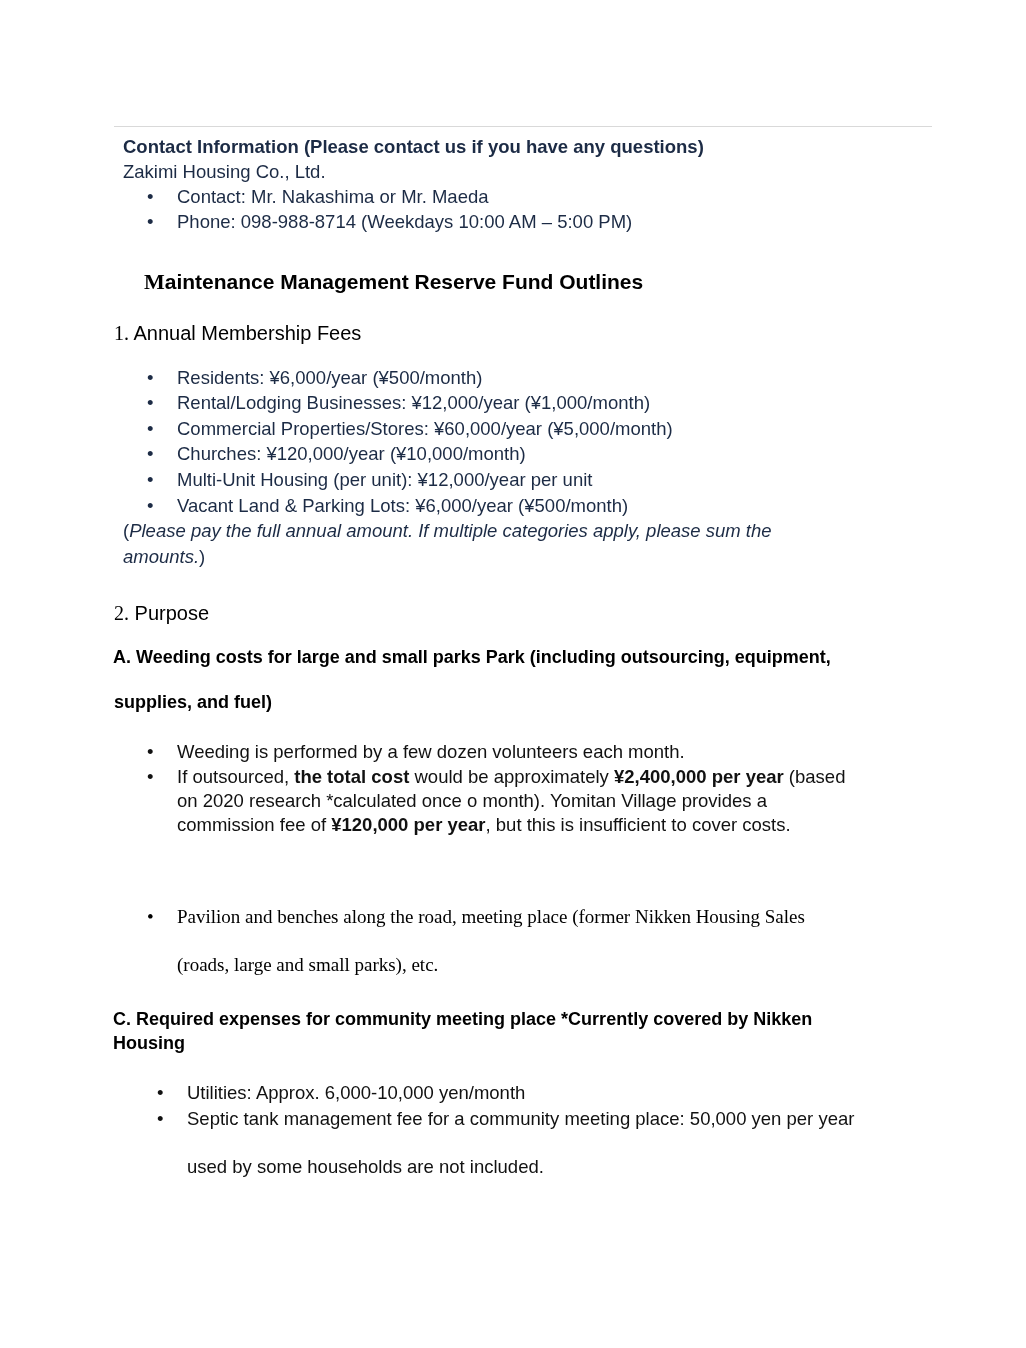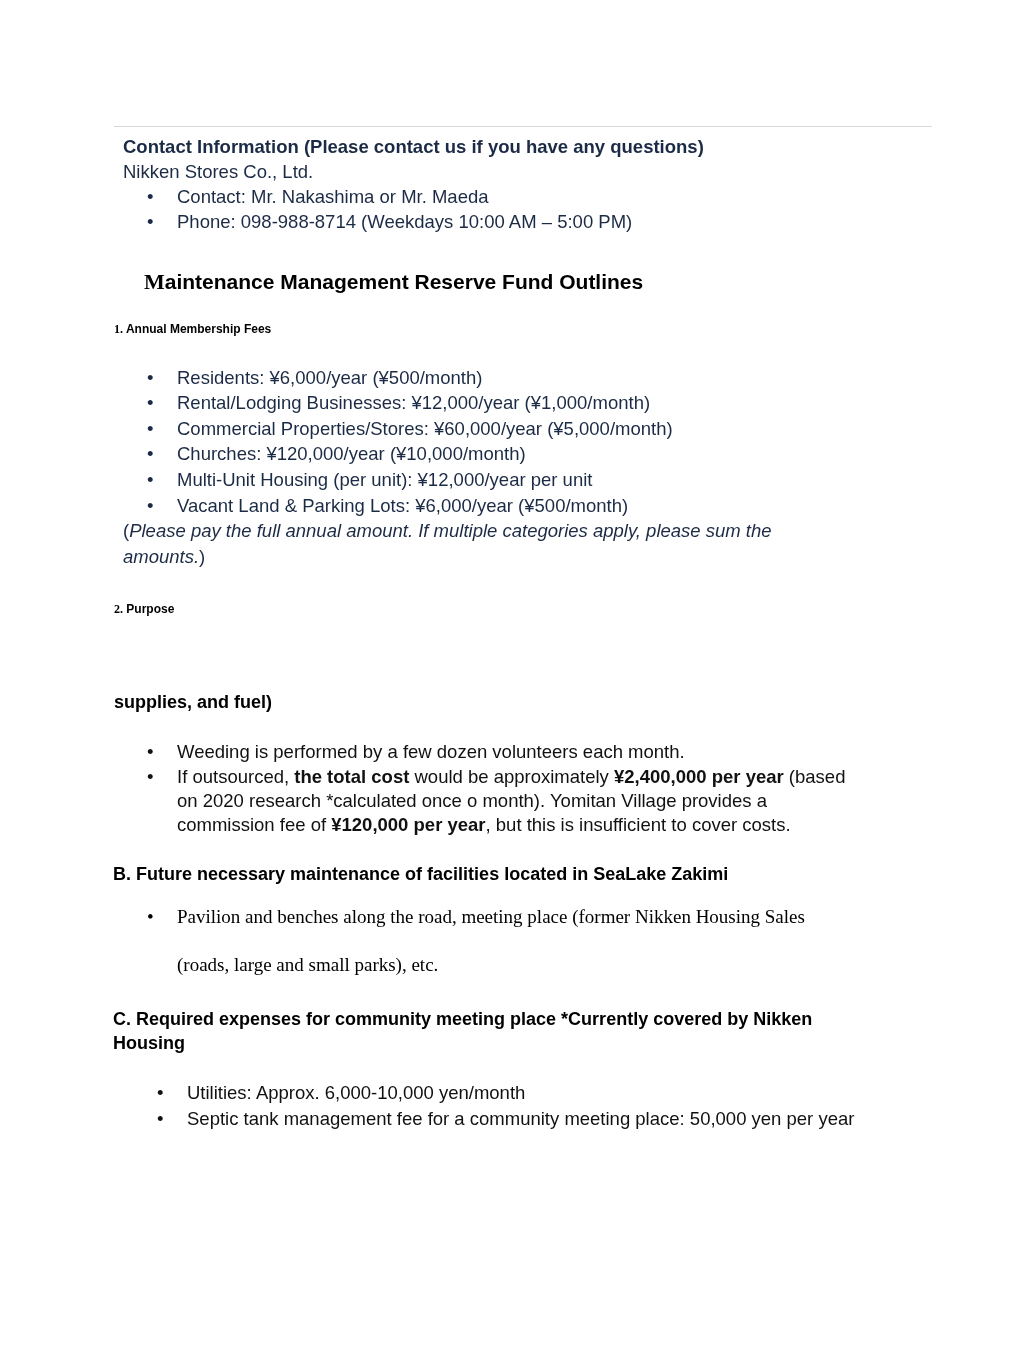--- a/index.html
+++ b/index.html
@@ -8,37 +8,37 @@
     .page { position: absolute; left: 0; top: 4px; width: 1026px; height: 1348px; text-align: center; }
     .rule { position: absolute; left: 114px; top: 122px; width: 818px; height: 1px; background: #d9d9d9; }
     .abs { position: absolute; white-space: nowrap; }
     .navy { color: #1c2b45; }
     .contact-title { left: 123px; top: 132px; font-size: 18.5px; font-weight: bold; }
     .contact-company { left: 123px; top: 157px; font-size: 18.5px; }
     .bullet { position: absolute; font-size: 18.5px; white-space: nowrap; }
     .bullet .dot { position: absolute; left: -30px; top: 0; }
     .h-main { left: 116px; top: 265px; font-size: 21px; font-weight: bold; color: #000; margin-left: 28px; }
     .h-main .cap { font-family: "Liberation Serif", serif; font-size: 22px; }
-    .h-sec { font-size: 12px; font-weight: bold; color: #000; }
+    .h-sec { font-size: 20px; font-weight: normal; color: #000; }
     .h-sec .num { font-family: "Liberation Serif", serif; }
     .h-sub { font-size: 18px; font-weight: bold; color: #000; }
     .body-black { color: #111; }
     .serif { font-family: "Liberation Serif", serif; font-size: 19px; color: #000; }
     b { font-weight: bold; }
     .wrapline { position: absolute; font-size: 18.5px; white-space: nowrap; color: #111; }
   </style>
 </head>
 <body>
 
 <div class="page">
 
   <div class="rule"></div>
 
   <div class="abs navy contact-title">Contact Information (Please contact us if you have any questions)</div>
-  <div class="abs navy contact-company">Nikken Stores Co., Ltd.</div>
+  <div class="abs navy contact-company">Zakimi Housing Co., Ltd.</div>
   <div class="bullet navy" style="left:177px; top:182px;">
     <span class="dot">•</span>
     <span>Contact: Mr. Nakashima or Mr. Maeda</span>
   </div>
   <div class="bullet navy" style="left:177px; top:207px;">
     <span class="dot">•</span>
     <span>Phone: 098-988-8714 (Weekdays 10:00 AM – 5:00 PM)</span>
   </div>
 
   <div class="abs h-main"><span class="cap">M</span><span>aintenance Management Reserve Fund Outlines</span></div>
@@ -68,45 +68,46 @@
   <div class="bullet navy" style="left:177px; top:491px;">
     <span class="dot">•</span>
     <span>Vacant Land &amp; Parking Lots: ¥6,000/year (¥500/month)</span>
   </div>
 
   <div class="abs navy" style="left:123px; top:516px; font-size:18.5px;"><span>(</span><i>Please pay the full annual amount. If multiple categories apply, please sum the</i></div>
   <div class="abs navy" style="left:123px; top:542px; font-size:18.5px;"><i>amounts.</i><span>)</span></div>
 
   <div class="abs h-sec" style="left:114px; top:598px;"><span class="num">2.</span> <span>Purpose</span></div>
 
+  <div class="abs h-sub" style="left:113px; top:643px;">A. Weeding costs for large and small parks Park (including outsourcing, equipment,</div>
   <div class="abs h-sub" style="left:114px; top:672px;margin-top:16px;">supplies, and fuel)</div>
 
   <div class="bullet body-black" style="left:177px; top:737px;">
     <span class="dot">•</span>
     <span>Weeding is performed by a few dozen volunteers each month.</span>
   </div>
   <div class="bullet body-black" style="left:177px; top:762px;">
     <span class="dot">•</span>
     <span>If outsourced, </span><b>the total cost</b><span> would be approximately </span><b>¥2,400,000 per year</b><span> (based</span>
   </div>
   <div class="wrapline" style="left:177px; top:786px;">on 2020 research *calculated once o month).  Yomitan Village provides a</div>
   <div class="wrapline" style="left:177px; top:810px;"><span>commission fee of </span><b>¥120,000 per year</b><span>, but this is insufficient to cover costs.</span></div>
 
-  <div class="abs h-sub" style="left:113px; top:860px;">B. Future necessary maintenance of facilities located in SeaLake Zakimi</div>
   <div class="bullet serif" style="left:177px; top:902px;">
     <span class="dot">•</span>
     <span>Pavilion and benches along the road, meeting place (former Nikken Housing Sales</span>
   </div>
   <div class="abs h-sub" style="left:113px; top:1005px;">C. Required expenses for community meeting place *Currently covered by Nikken</div>
 
   <div class="abs serif" style="left:177px; top:950px;">(roads, large and small parks), etc.</div>
   <div class="abs h-sub" style="left:113px; top:1029px;">Housing</div>
 
   <div class="bullet body-black" style="left:187px; top:1078px;">
     <span class="dot">•</span>
     <span>Utilities: Approx. 6,000-10,000 yen/month</span>
   </div>
   <div class="bullet body-black" style="left:187px; top:1104px;">
     <span class="dot">•</span>
     <span>Septic tank management fee for a community meeting place: 50,000 yen per year</span>
   </div>
+  <div class="wrapline" style="left:187px; top:1152px;">used by some households are not included.</div>
 
 </div>
 
 </body></html>

